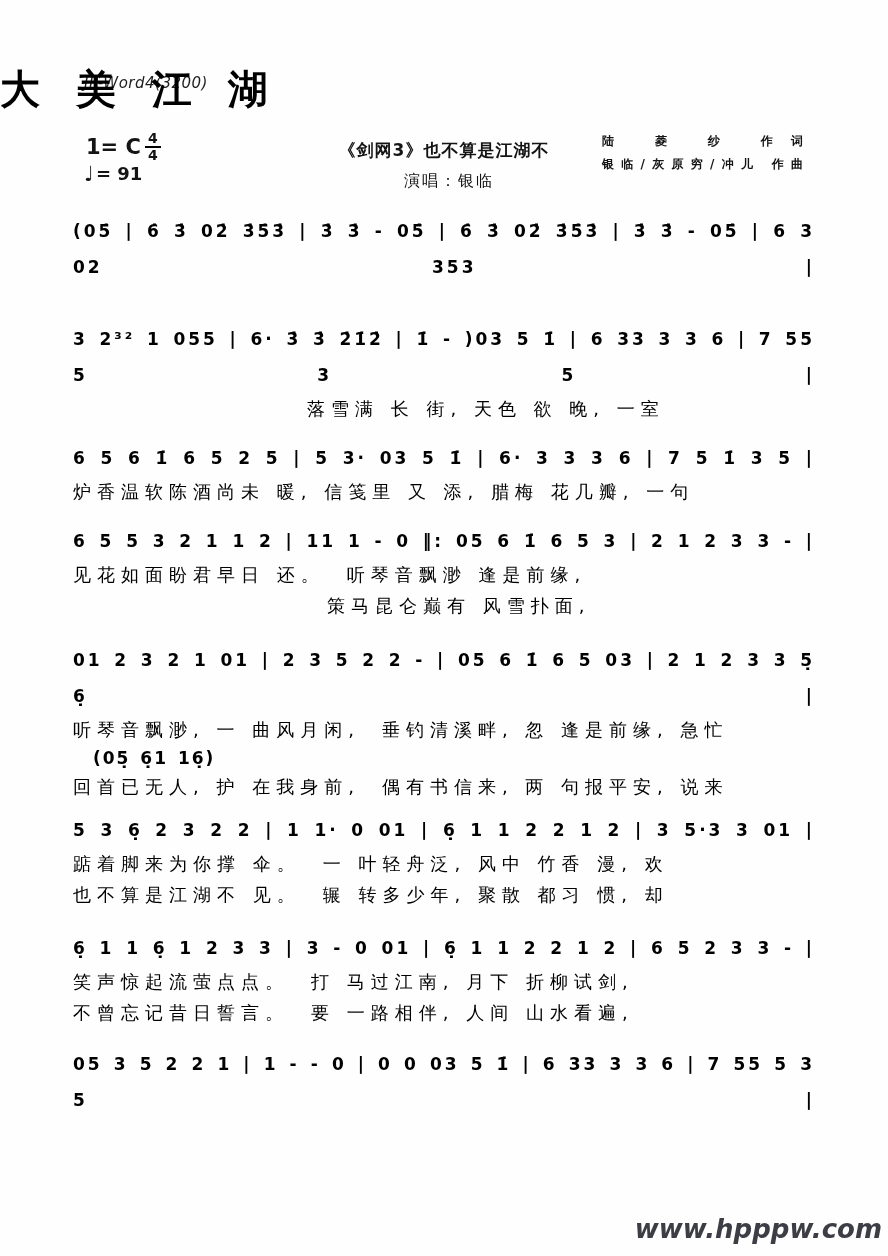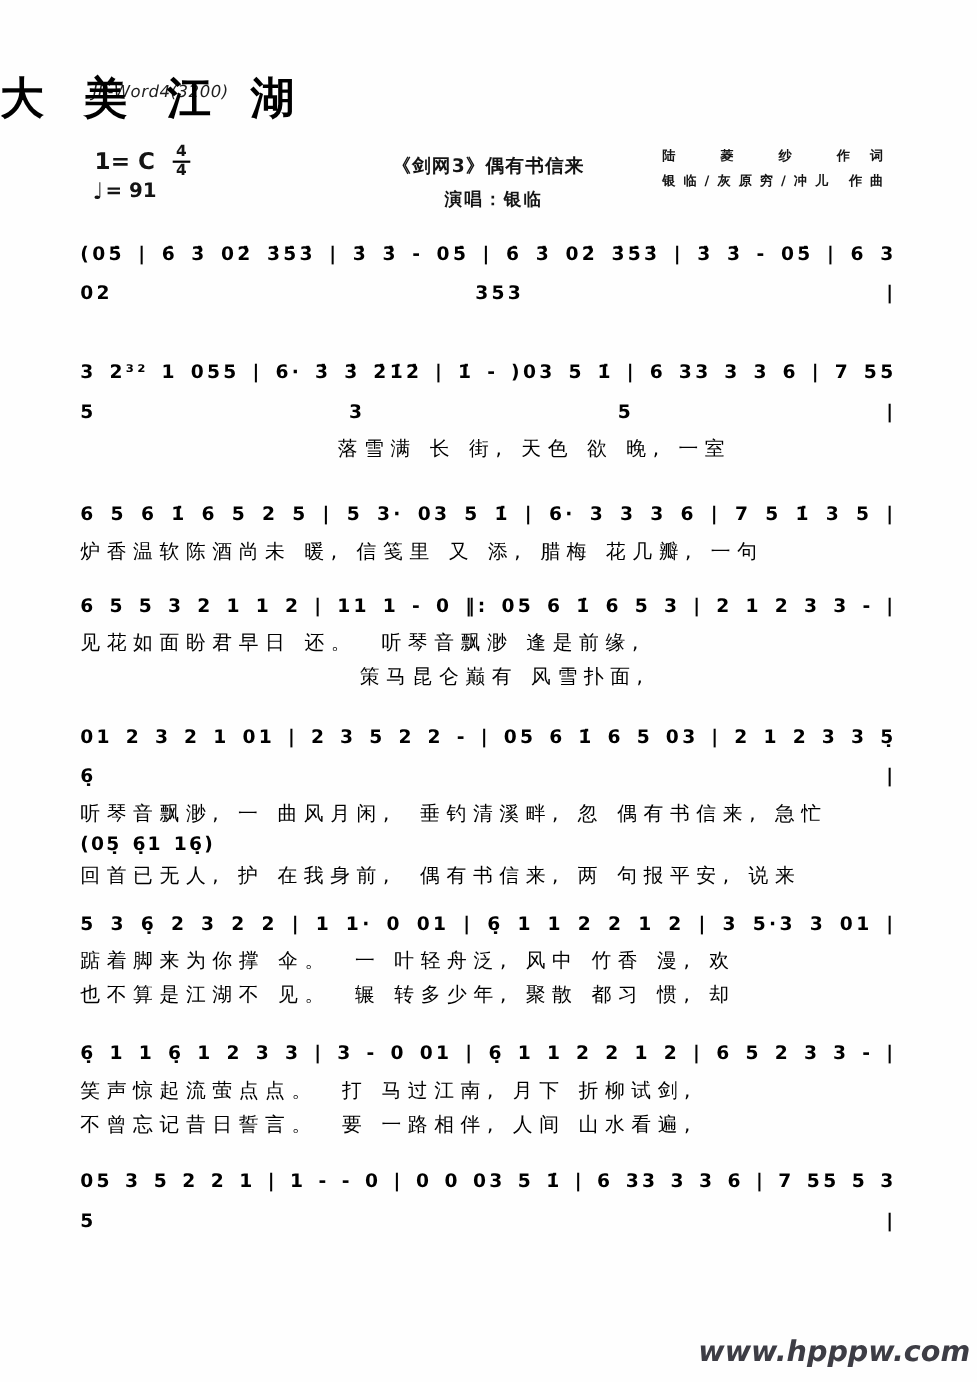--- a/index.html
+++ b/index.html
@@ -20,25 +20,25 @@
     font-family:"DejaVu Serif","Liberation Serif",serif;
     font-size:40px;font-weight:bold;letter-spacing:8px;word-spacing:6px;
     color:#000;
   }
   .subtitle{
     position:absolute;left:0;right:0;top:139px;
     text-align:center;font-size:17px;font-weight:bold;letter-spacing:1px;
   }
   .performer{
     position:absolute;left:10px;right:0;top:171px;
-    text-align:center;font-size:16px;font-weight:bold;letter-spacing:2px;
+    text-align:center;font-size:16px;font-weight:normal;letter-spacing:2px;
   }
   .keysig{
     position:absolute;left:86px;top:131px;
-    font-size:21px;font-weight:bold;display:flex;align-items:center;gap:16px;
+    font-size:21px;font-weight:bold;display:flex;align-items:center;gap:4px;
   }
   .timesig{
     display:inline-flex;flex-direction:column;align-items:center;
     font-size:14px;line-height:15px;font-weight:bold;
   }
   .ts-top{border-bottom:2px solid #000;padding:0 3px}
   .tempo{
     position:absolute;left:84px;top:163px;
     font-size:18px;font-weight:bold;display:flex;align-items:center;gap:2px;
   }
@@ -49,50 +49,50 @@
   }
   .credits>div{text-align:justify;text-align-last:justify}
   .score{position:absolute;left:73px;right:73px;top:213px}
   .notes{
     font-size:17px;font-weight:bold;letter-spacing:3px;word-spacing:2px;
     line-height:36px;color:#000;
     text-align:justify;text-align-last:justify;
   }
   .notes.small{
     font-size:17px;line-height:26px;letter-spacing:2px;
-    text-align:right;text-align-last:left;
+    text-align:right;text-align-last:left;margin-left:20px;
   }
   .lyr{font-size:18px;line-height:31px;letter-spacing:6px;white-space:pre;color:#000}
   .lrow{display:flex}
   .lrow .r{margin-left:22px}
   .ind1{margin-left:234px}
   .sp3{display:inline-block;width:232px}
   .sys0{margin-bottom:36px}
-  .sys1{margin-bottom:26px}
+  .sys1{margin-bottom:16px}
   .sys2{margin-bottom:16px}
   .sys3{margin-bottom:21px}
   .sys4{margin-bottom:10px}
   .sys5{margin-bottom:20px}
   .sys6{margin-bottom:18px}
   .sys7{margin-bottom:14px}
   .watermark{
     position:absolute;right:6px;bottom:12px;
     font-style:italic;font-weight:bold;font-size:26px;
     color:#3d3d45;letter-spacing:0;
   }
 </style>
 </head>
 <body>
 
 <div class="page">
 
   <div class="generator">JP-Word4(3200)</div>
 
   <h1 class="title">大 美 江 湖</h1>
-  <div class="subtitle">《剑网3》偶有书信来</div>
+  <div class="subtitle">《剑网3》也不算是江湖不</div>
   <div class="performer">演唱：银临</div>
 
   <div class="keysig">
     <span>1= C</span>
     <span class="timesig">
       <span class="ts-top">4</span>
       <span class="ts-bot">4</span>
     </span>
   </div>
   <div class="tempo">
@@ -130,21 +130,21 @@
       <div class="lyr lrow">
         <span class="sp3"></span>
         <span class="r">策马昆仑巅有 风雪扑面,</span>
       </div>
     </div>
 
     <div class="system sys4">
       <div class="notes">01 2 3 2 1 01 | 2 3 5 2 2 - | 05 6 1̇ 6 5 03 | 2 1 2 3 3 5̣ 6̣ |</div>
       <div class="lyr lrow">
         <span class="l">听琴音飘渺, 一 曲风月闲,</span>
-        <span class="r">垂钓清溪畔, 忽 偶有书信来, 急忙</span>
+        <span class="r">垂钓清溪畔, 忽 逢是前缘, 急忙</span>
       </div>
       <div class="notes small">(05̣ 6̣1 16̣)</div>
       <div class="lyr lrow">
         <span class="l">回首已无人, 护 在我身前,</span>
         <span class="r">偶有书信来, 两 句报平安, 说来</span>
       </div>
     </div>
 
     <div class="system sys5">
       <div class="notes">5 3 6̣ 2 3 2 2 | 1 1· 0 01 | 6̣ 1 1 2 2 1 2 | 3 5·3 3 01 |</div>

